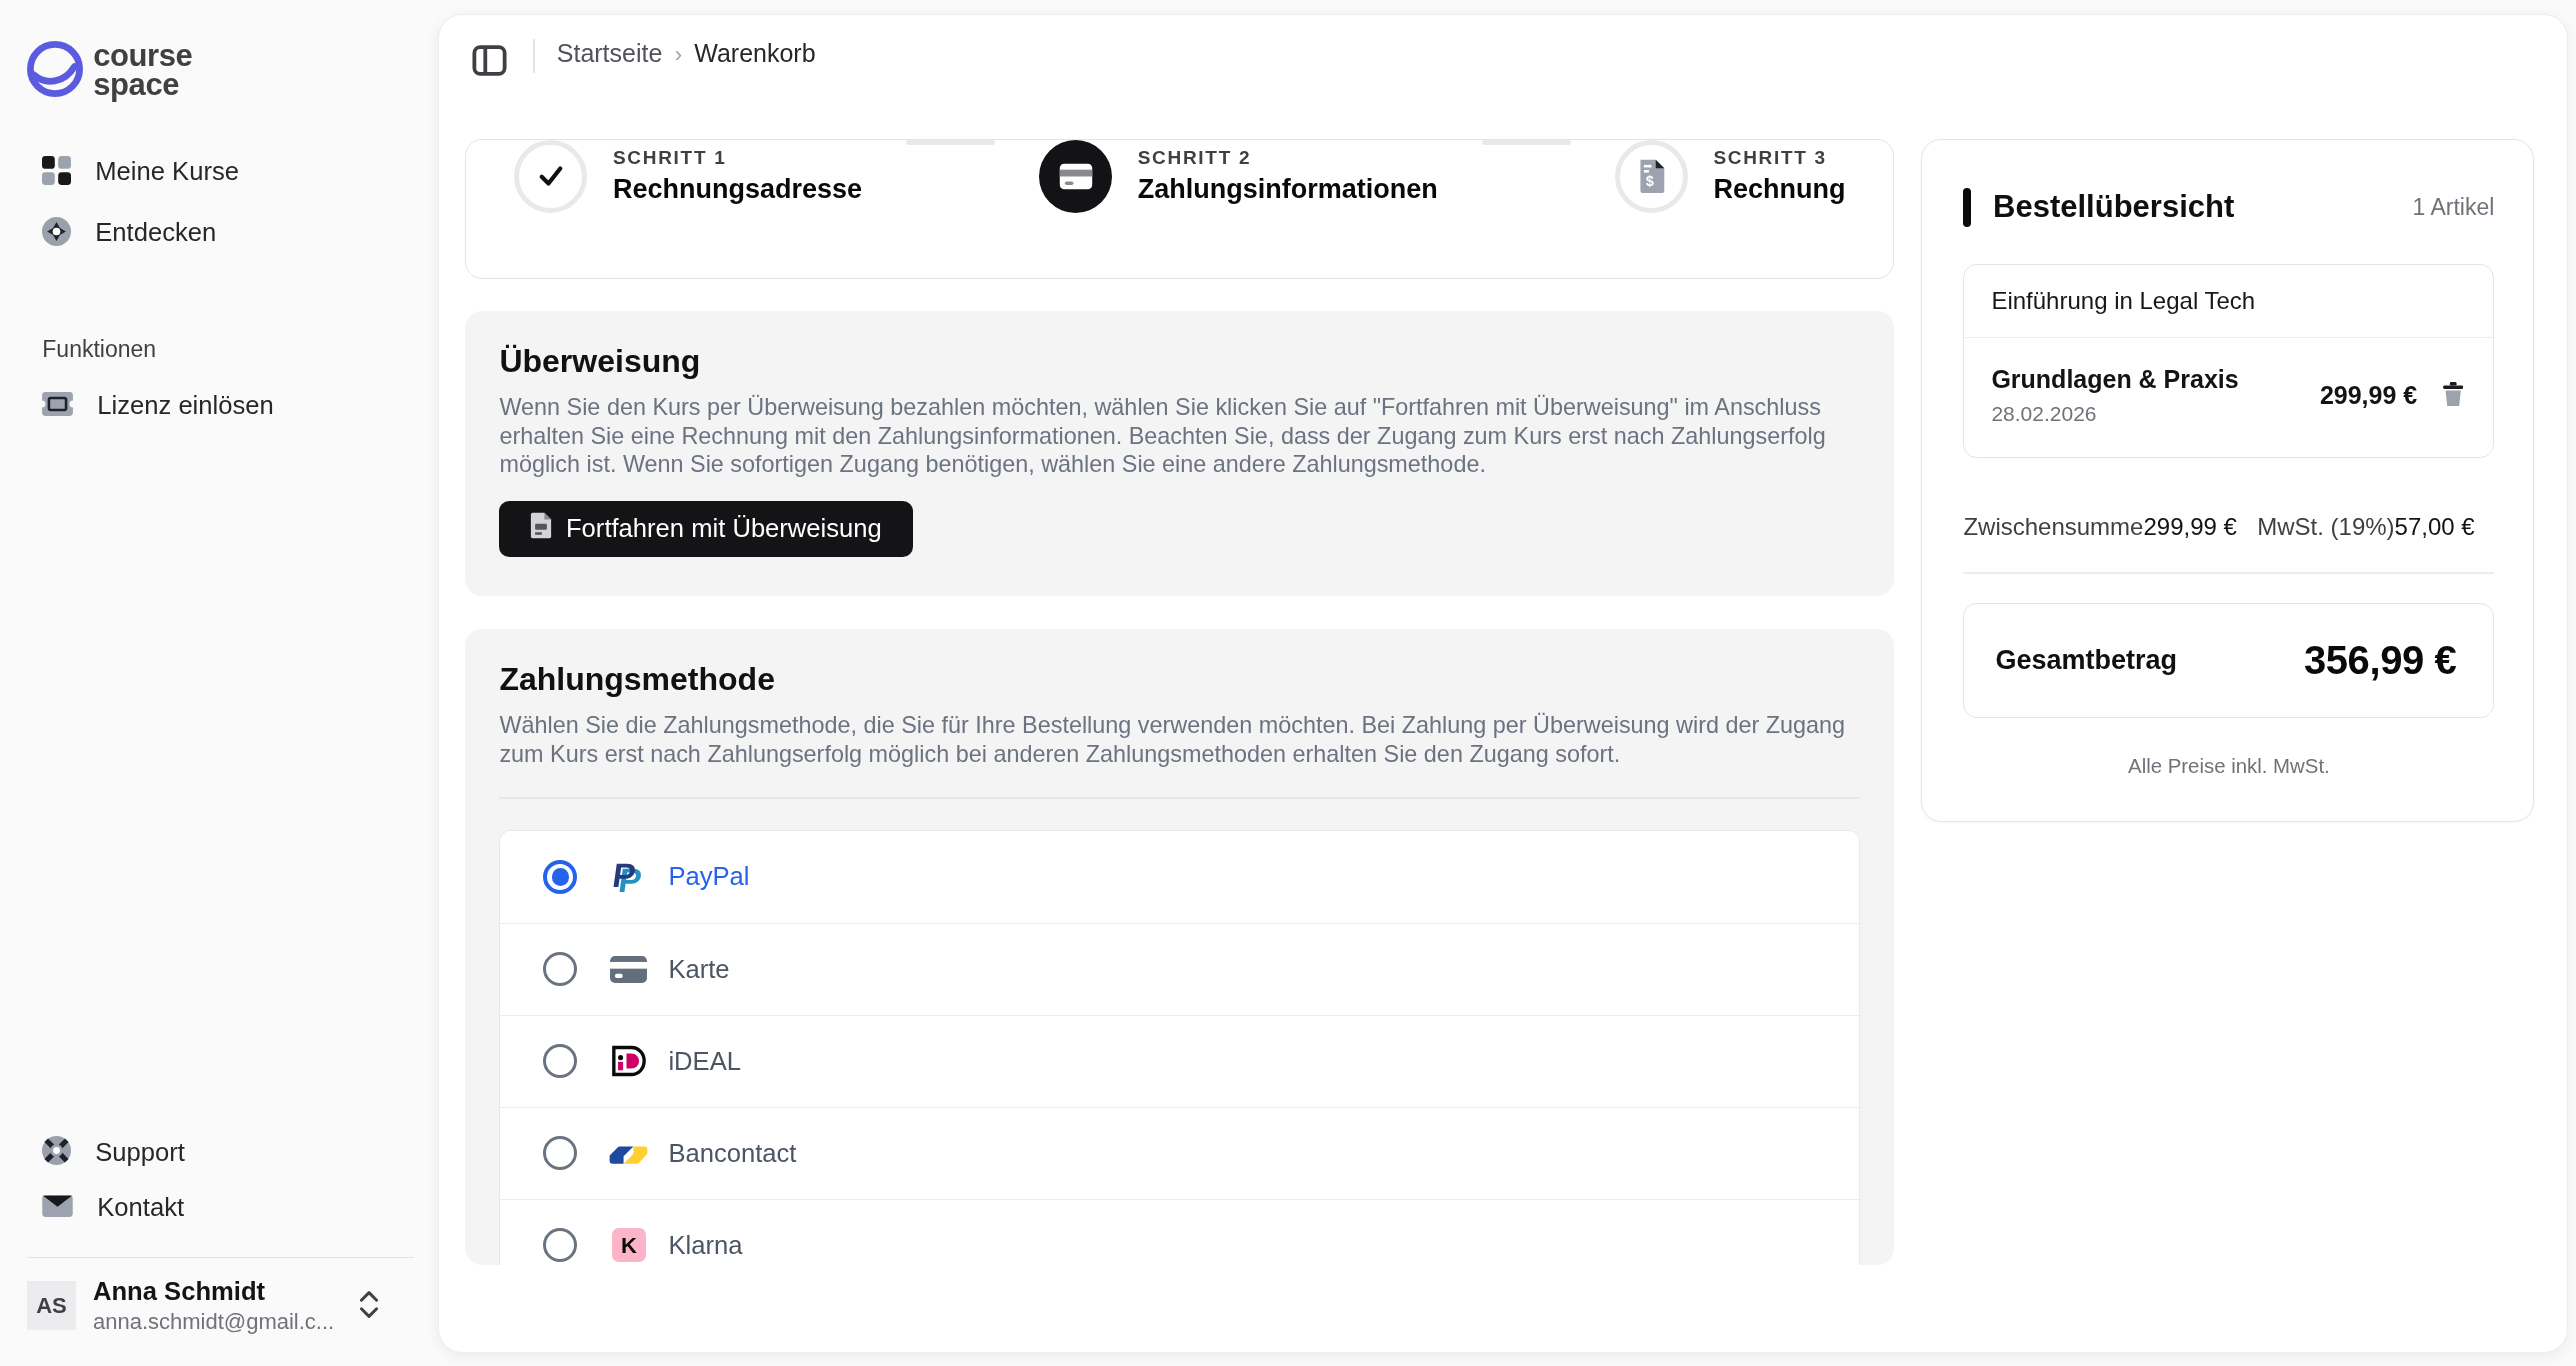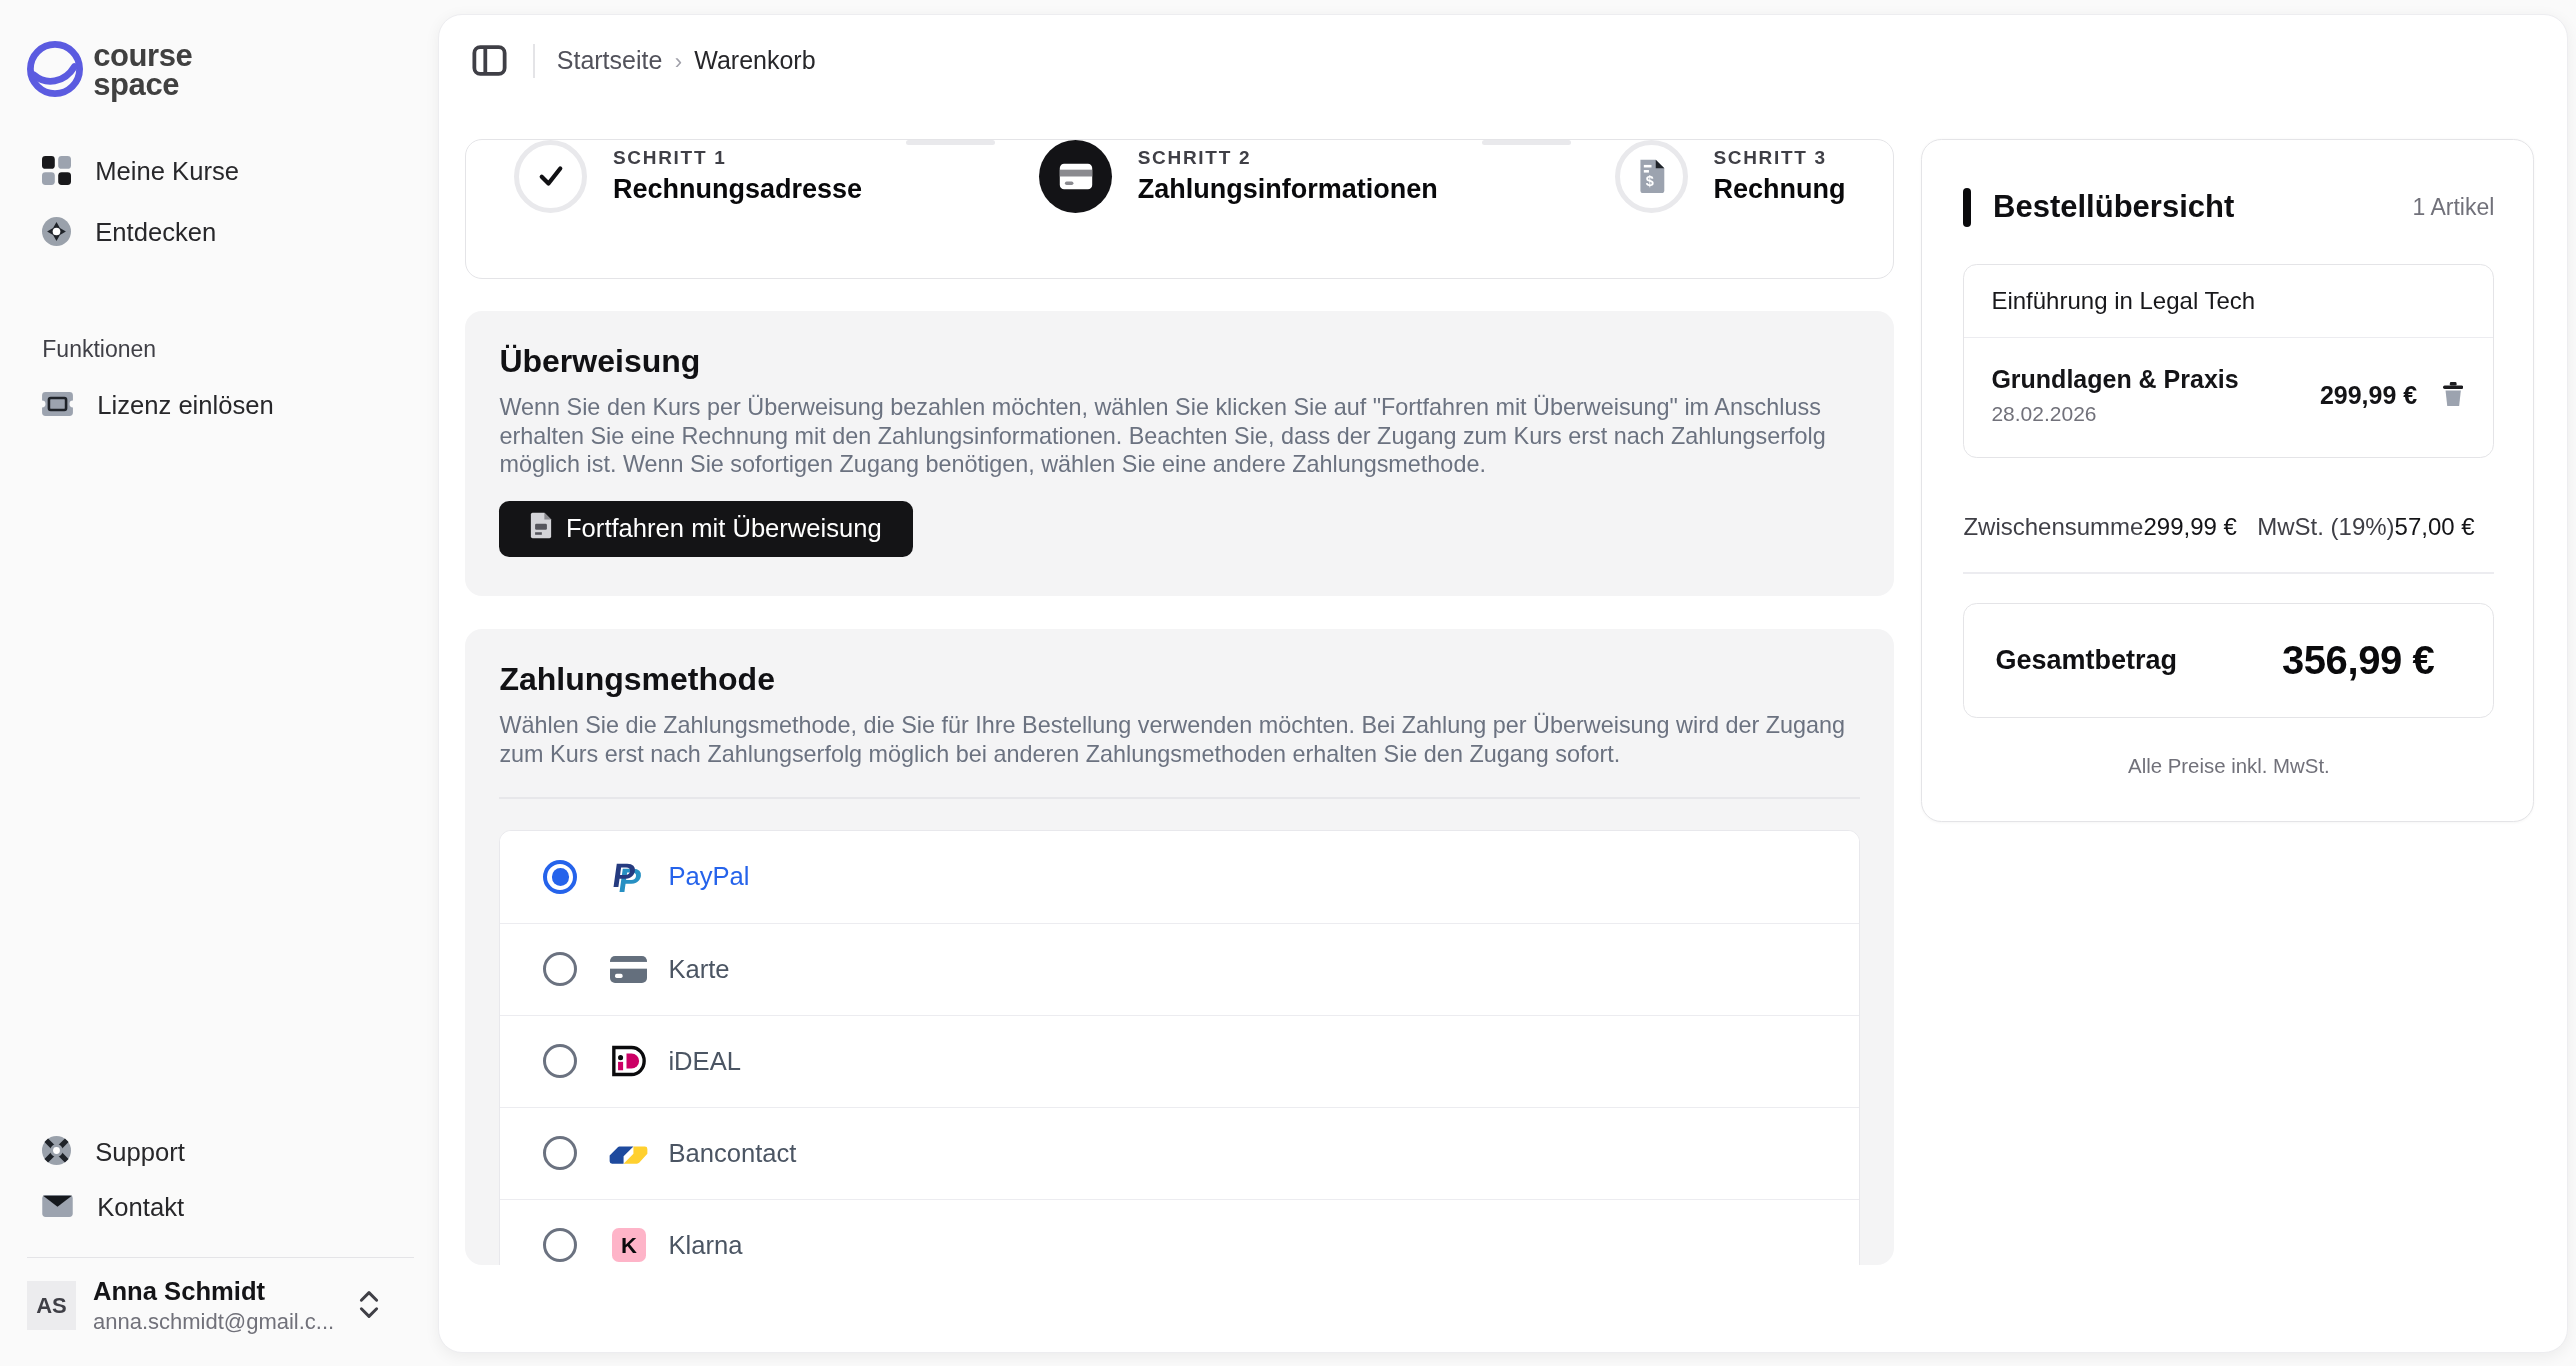--- a/index.html
+++ b/index.html
@@ -37,21 +37,21 @@
   .user-name{font-size:25.6px;font-weight:700;color:#141417}
   .user-email{font-size:22px;color:var(--muted);margin-top:3.4px;white-space:nowrap}
   .updown{flex:0 0 auto;margin-left:6.8px;margin-right:34px}
   
   .inset{
     position:relative;margin:13.6px 7.7px 13.6px 0;
     width:2130px;height:1339px;background:#fff;border:0.9px solid #ededf0;border-radius:24px;
     box-shadow:0 3.4px 15.3px rgba(0,0,0,.06);
     padding:24px 34px 0 26.4px;overflow:hidden;
   }
-  .topbar{display:flex;align-items:center;gap:22px;height:44px;margin-left:1.7px}
+  .topbar{display:flex;gap:22px;height:44px;margin-left:1.7px}
   .panel-toggle{width:44px;height:44px;border-radius:8.5px;display:flex;align-items:center;justify-content:center;cursor:pointer}
   .vdiv{width:1.7px;height:34px;background:#e4e4e7}
   .crumb{font-size:25px;color:#52525b;cursor:pointer}
   .crumb.current{color:#27272a;cursor:default}
   .crumb-sep{color:#a1a1aa;font-size:22px;margin:0 8.5px}
   .columns{display:flex;align-items:flex-start;margin-top:56px}
   .left-col{width:1429px;flex:0 0 1429px}
   .right-col{width:613px;flex:0 0 613px;margin-left:27px}
   
   .steps-card{height:140px;background:#fff;border:0.9px solid var(--line);border-radius:17px;display:flex;align-items:flex-start;padding:0 48px}
@@ -93,21 +93,21 @@
   .item-name{font-size:25px;font-weight:600;color:#141417}
   .item-date{font-size:21px;color:var(--muted);margin-top:8.5px}
   .item-right{margin-left:auto;display:flex;align-items:center;gap:22px}
   .item-price{font-size:25px;font-weight:600;color:#141417}
   .trash-btn{background:none;border:none;cursor:pointer;padding:3.4px;display:flex}
   .totals{margin-top:55px;display:flex;flex-direction:row;gap:20.4px}
   .tot-row{display:flex;align-items:center;font-size:24px}
   .tot-label{color:#3f3f46}
   .tot-value{margin-left:auto;color:#141417;font-weight:500}
   .tot-divider{height:1.7px;background:#ececf0;margin-top:31px}
-  .grand-box{margin-top:29px;border:0.9px solid var(--line);border-radius:13.6px;padding:34px 59px 34px 31px;display:flex;align-items:center}
+  .grand-box{margin-top:29px;border:0.9px solid var(--line);border-radius:13.6px;padding:34px 37px 34px 31px;display:flex;align-items:center}
   .grand-label{font-size:27px;font-weight:700;color:#101013}
   .grand-value{margin-left:auto;font-size:40px;font-weight:700;color:#0a0a0c;letter-spacing:-0.4px}
   .tax-note{margin-top:37px;text-align:center;font-size:20.4px;color:var(--muted)}
 </style>
 </head>
 <body>
 
 <aside class="sidebar">
   <div class="brand">
     <span>

